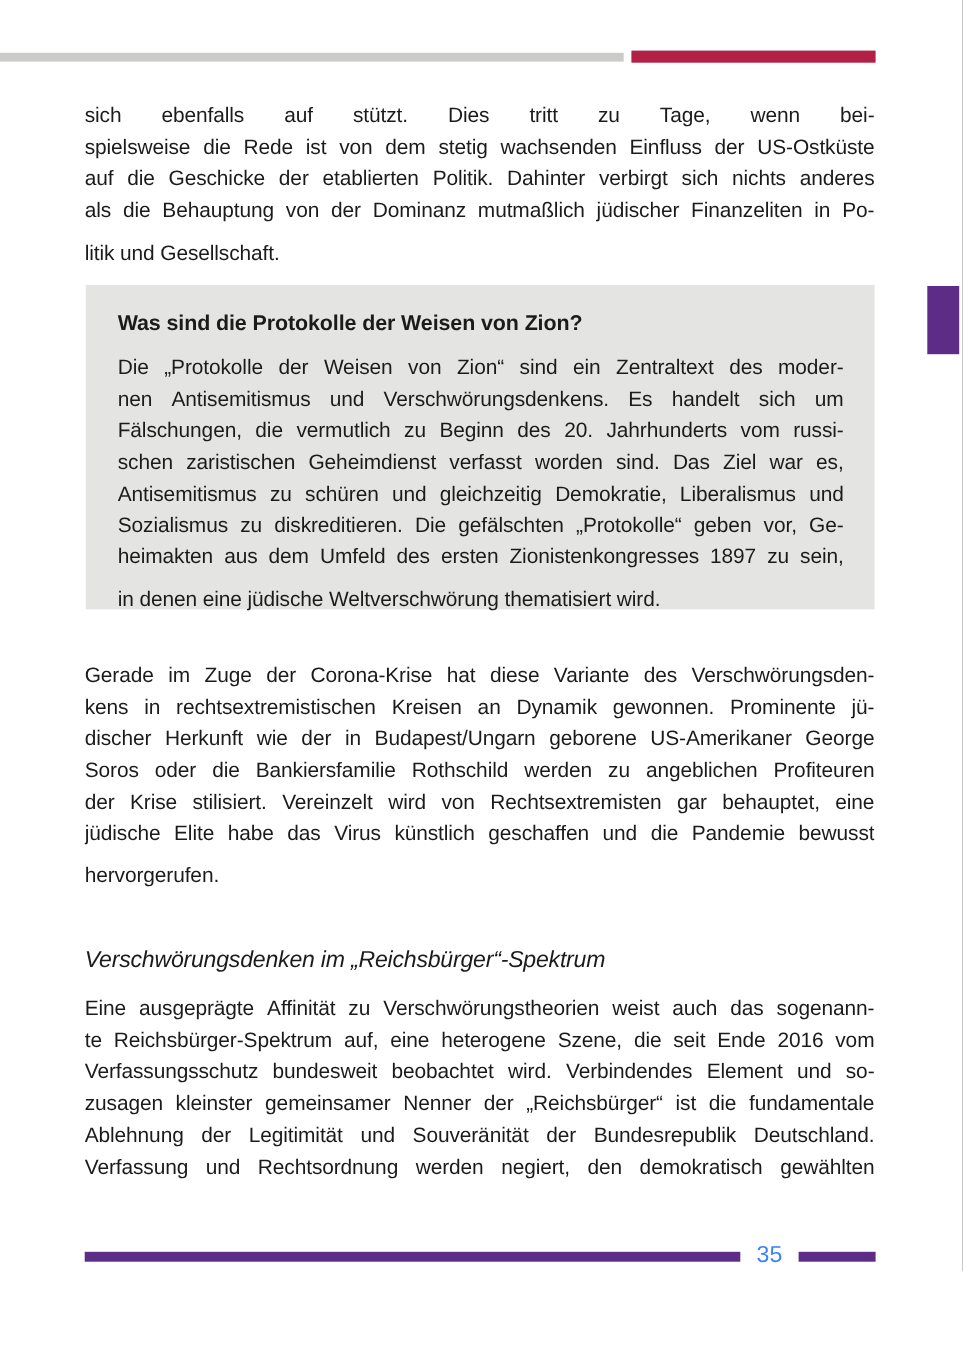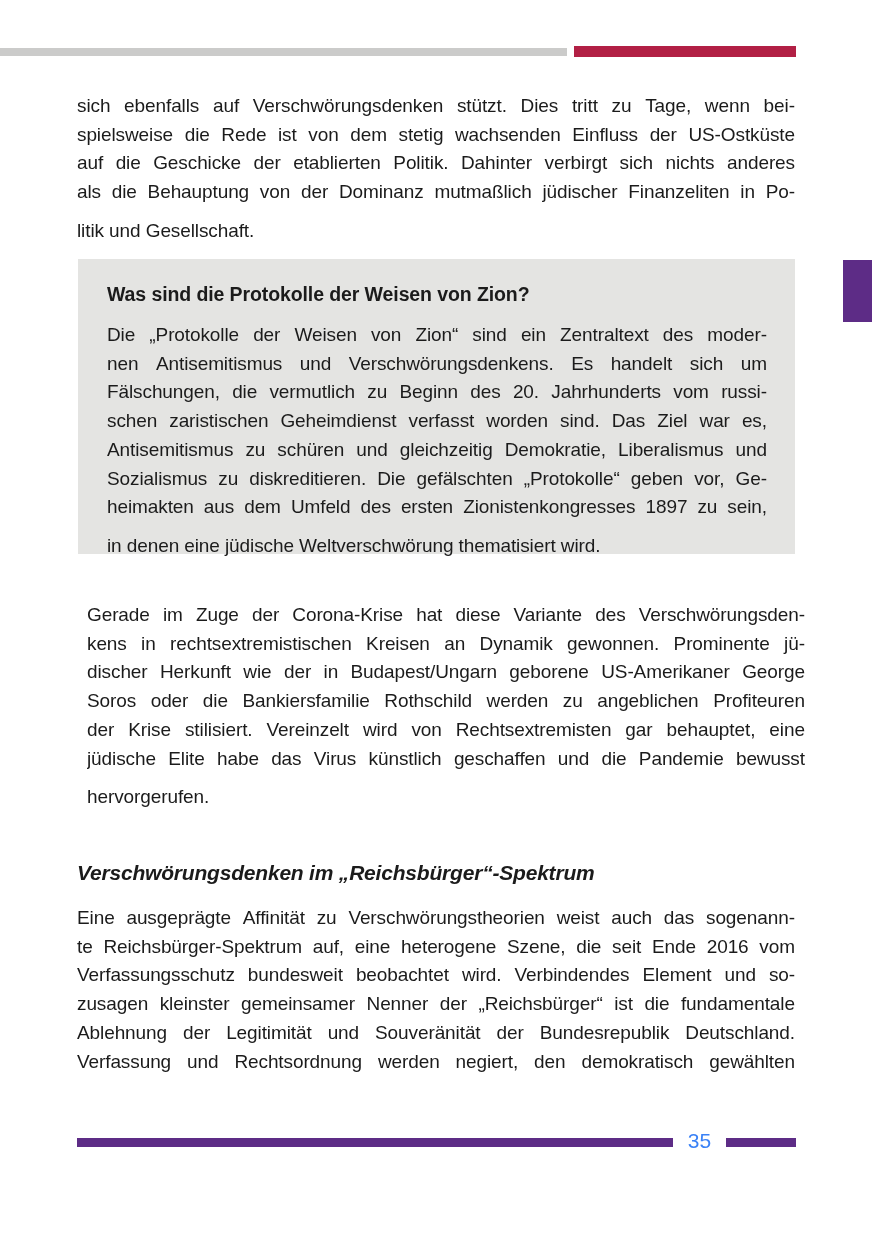--- a/index.html
+++ b/index.html
@@ -14,33 +14,33 @@
     padding-left:37px;
   }
   
   .topbar-gray{position:absolute;left:0;top:48px;width:567px;height:8px;}
   .topbar-accent{position:absolute;left:574px;top:46px;width:222px;height:11px;}
   
   .para{position:absolute;width:718px;font-size:19px;line-height:28.7px;letter-spacing:-0.1px;}
   .line{display:flex;justify-content:space-between;white-space:nowrap;overflow:hidden;line-height:28.7px;}
   .line.last{display:block;margin-top:10px;}
   .p1{left:77px;top:92px;}
-  .p2{left:87px;top:601px;}
+  .p2{left:77px;top:601px;}
   .p3{left:77px;top:904px;}
   
   .infobox{
     position:absolute;left:78px;top:259px;width:717px;height:295px;
     padding:21px 28px 0 29px;
   }
   .infobox-title{font-size:19.5px;font-weight:bold;line-height:29px;letter-spacing:-0.1px;}
   .infobox-body{margin-top:12px;font-size:19px;line-height:28.7px;letter-spacing:-0.1px;}
   
   .section-heading{
     position:absolute;left:77px;top:859px;width:718px;
-    font-size:21px;font-weight:bold;font-style:italic;line-height:28px;letter-spacing:-0.2px;
+    font-size:21px;font-weight:normal;font-style:italic;line-height:28px;letter-spacing:-0.2px;
   }
   
   .side-tab{position:absolute;left:843px;top:260px;width:29px;height:62px;}
   
   .footer-bar-long{position:absolute;left:77px;top:1138px;width:596px;height:9px;}
   .footer-bar-short{position:absolute;left:726px;top:1138px;width:70px;height:9px;}
   .page-number{
     position:absolute;left:673px;top:1127px;width:53px;
     text-align:center;font-size:21px;line-height:28px;color:#3b82f6;
   }
@@ -51,21 +51,20 @@
 <div class="page">
 
   <div class="topbar-gray" style="background-color: rgb(203, 203, 202);"></div>
   <div class="topbar-accent" style="background-color: rgb(178, 32, 69);"></div>
 
   <div class="para p1">
       <div class="line">
         <span>sich</span>
         <span>ebenfalls</span>
         <span>auf</span>
-        <span>Verschwörungsdenken</span>
         <span>stützt.</span>
         <span>Dies</span>
         <span>tritt</span>
         <span>zu</span>
         <span>Tage,</span>
         <span>wenn</span>
         <span>bei-</span>
       </div>
       <div class="line">
         <span>spielsweise</span>

